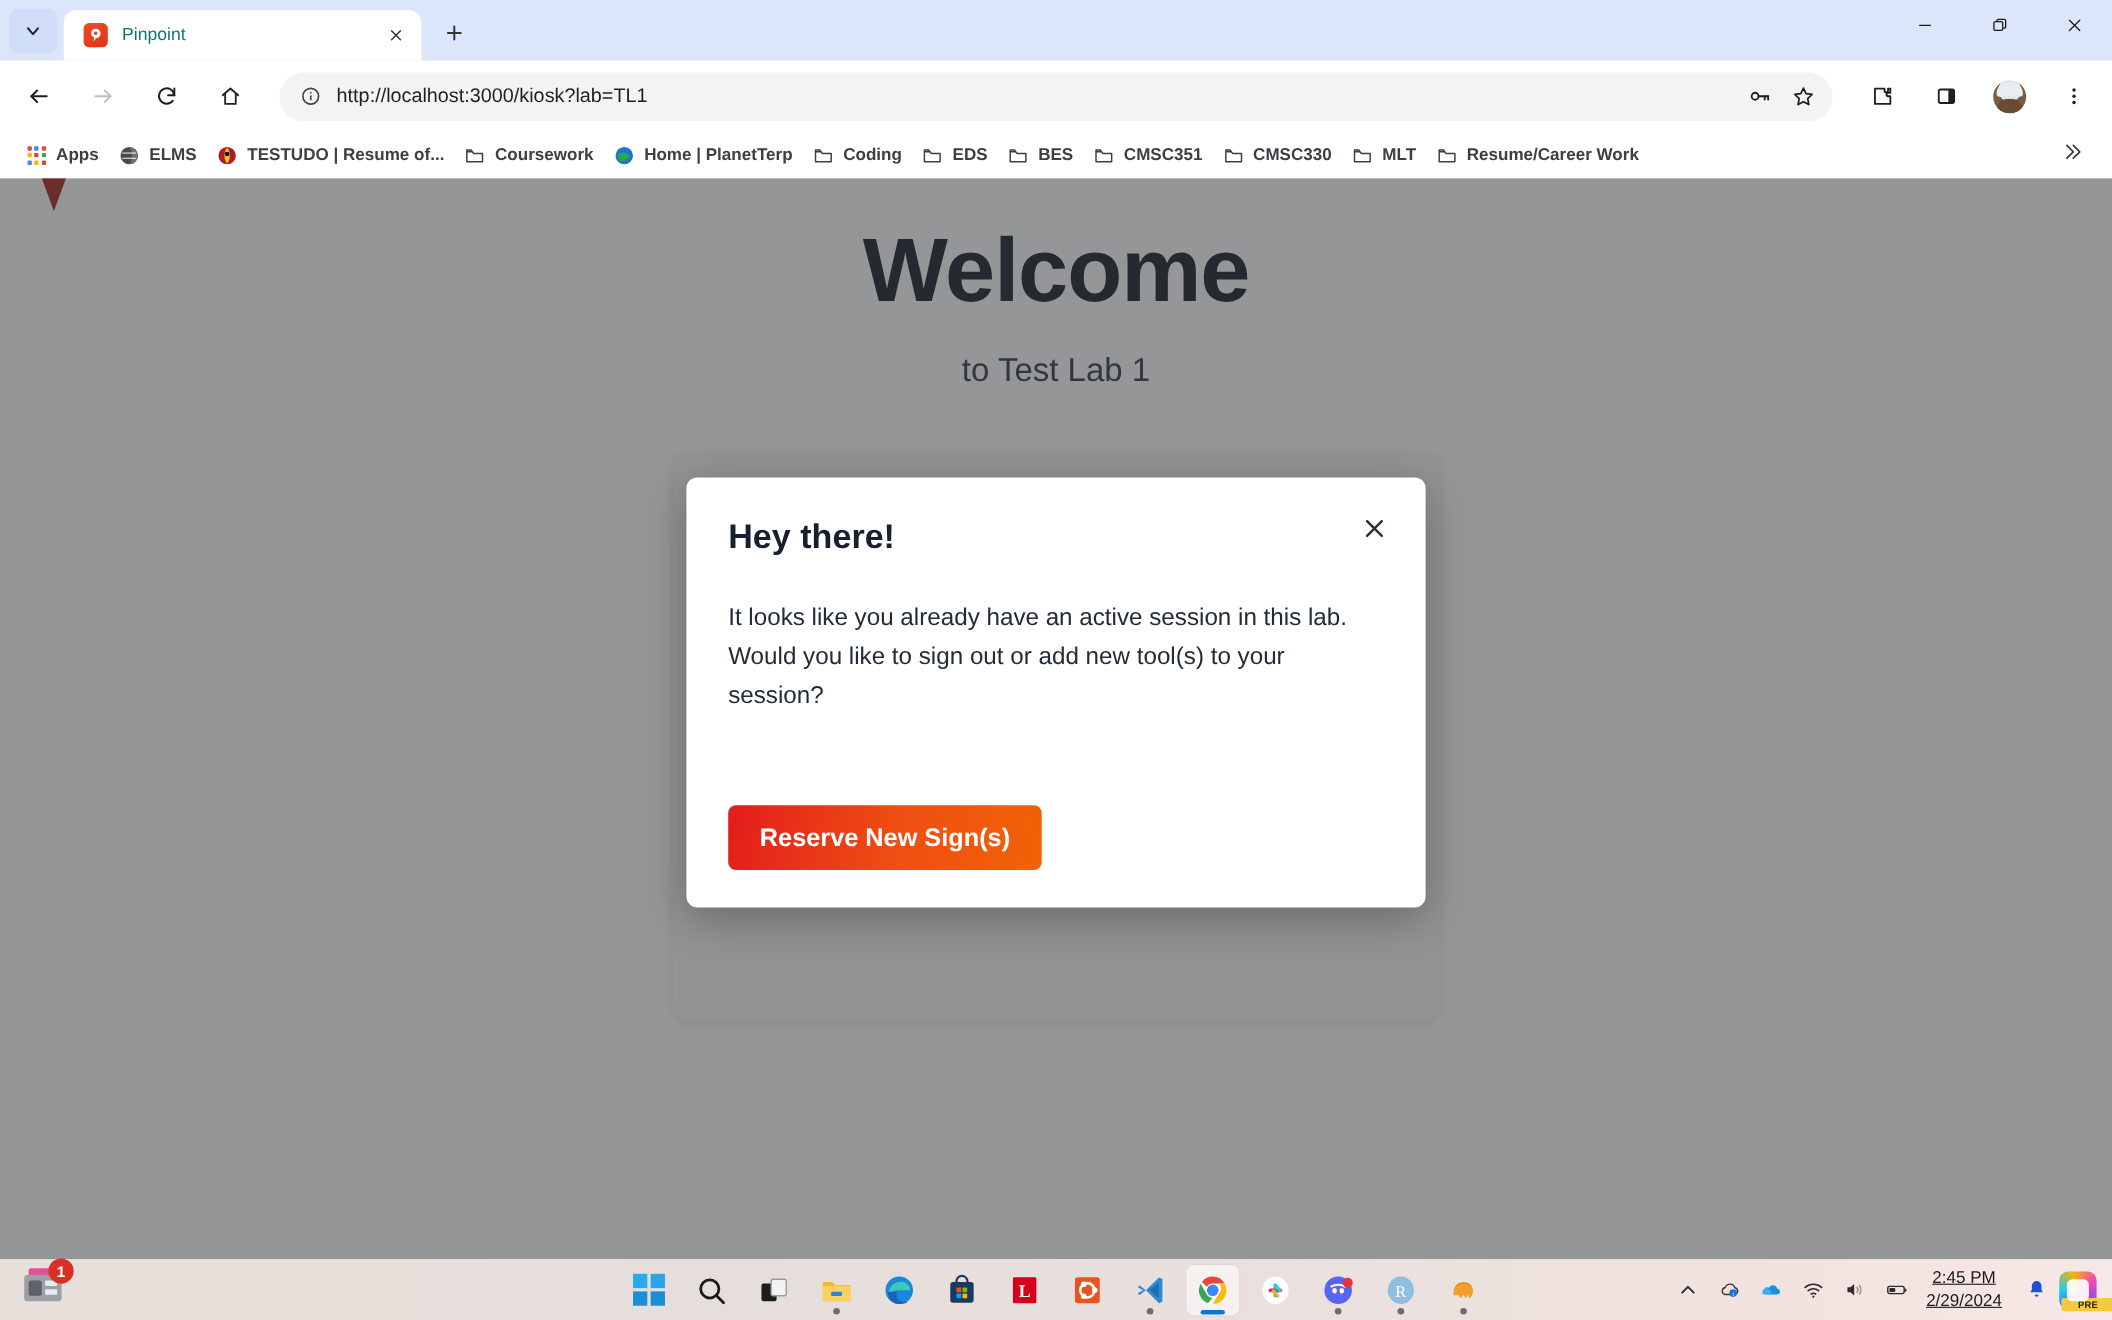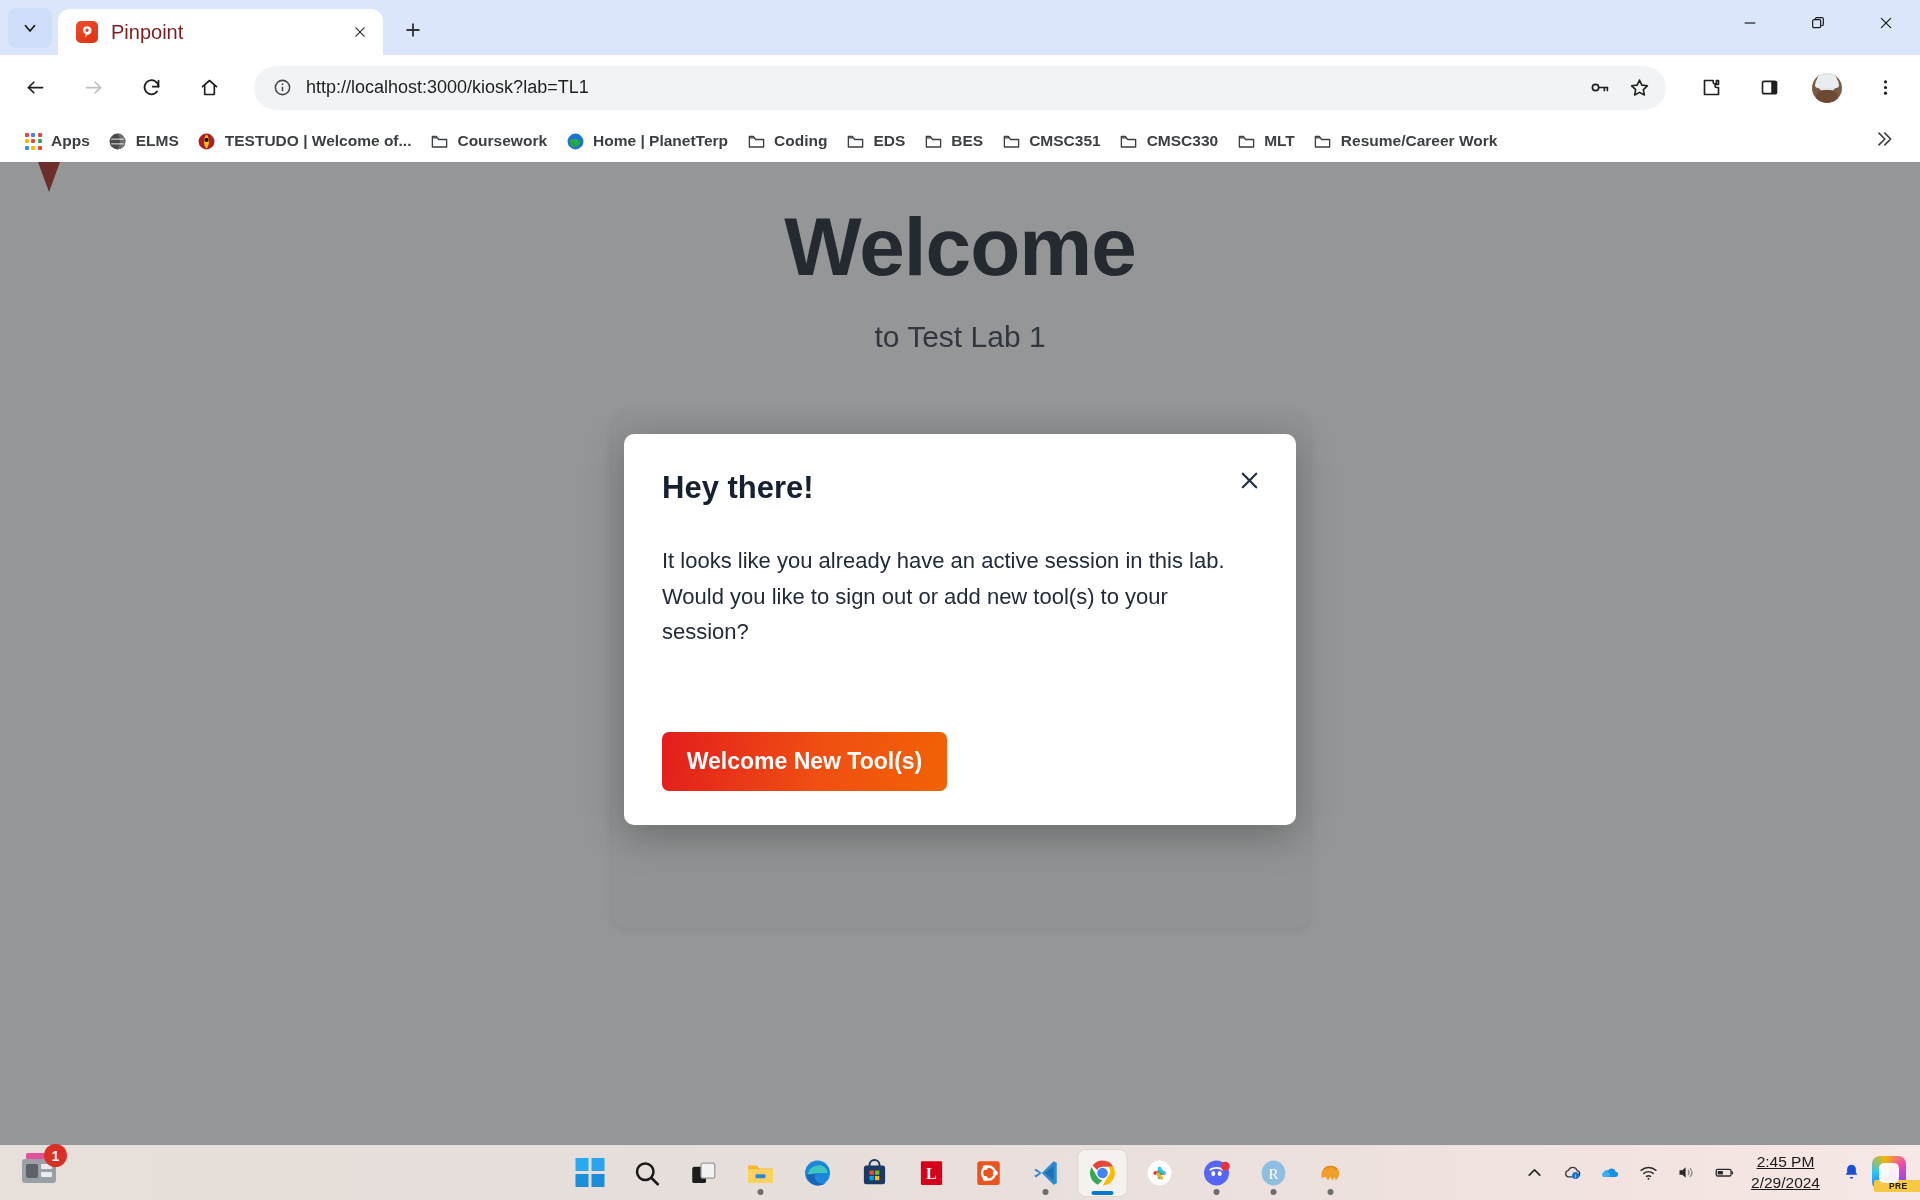--- a/index.html
+++ b/index.html
@@ -30,21 +30,21 @@
     position: relative;
   }
   .tab-favicon {
     width: 22px; height: 22px; border-radius: 5px;
     background: linear-gradient(150deg, #ef4b2a, #e03213);
     display: flex; align-items: center; justify-content: center;
     flex: 0 0 auto; margin-right: 13px;
   }
   .tab-favicon svg { width: 14px; height: 14px; }
   .tab-title {
-    font-size: 20px; color: #7f1d1d; flex: 1 1 auto;
+    font-size: 16px; color: #0f766e; flex: 1 1 auto;
     white-space: nowrap; overflow: hidden; text-overflow: ellipsis;
   }
   .tab-close {
     width: 26px; height: 26px; border-radius: 50%;
     display: flex; align-items: center; justify-content: center; color: #333;
   }
   .tab-close svg { width: 14px; height: 14px; }
 
   .newtab {
     width: 40px; height: 40px; margin: 0 0 5px 10px;
@@ -412,21 +412,21 @@
     </div>
 
     <div class="bm">
       <span class="bm-ico">
         <svg viewBox="0 0 24 24">
             <circle cx="12" cy="12" r="10" fill="#b01c23"></circle>
             <path d="M12 3c2 2 3 5 3 9s-1 7-3 9c-2-2-3-5-3-9s1-7 3-9z" fill="#f5c518"></path>
             <circle cx="12" cy="10" r="2.6" fill="#111"></circle>
           </svg>
       </span>
-      <span>TESTUDO | Welcome of...</span>
+      <span>TESTUDO | Resume of...</span>
     </div>
 
     <div class="bm">
       <span class="bm-ico">
         <svg viewBox="0 0 24 24" fill="none" stroke="#3c4043" stroke-width="1.7" stroke-linejoin="round">
             <path d="M3 7.5h6.3l1.6 2H21v9.5H3z"></path>
             <path d="M3 7.5V5.5h5l1.3 2"></path>
           </svg>
       </span>
       <span>Coursework</span>
@@ -541,21 +541,21 @@
       <div class="modal">
         <div class="modal-title">Hey there!</div>
         <div class="modal-close">
           <svg viewBox="0 0 24 24" fill="none" stroke="currentColor" stroke-width="2.3" stroke-linecap="round">
               <line x1="5" y1="5" x2="19" y2="19"></line>
               <line x1="19" y1="5" x2="5" y2="19"></line>
             </svg>
         </div>
         <div class="modal-body">It looks like you already have an active session in this lab. Would you like to sign out or add new tool(s) to your session?</div>
         <div class="modal-actions">
-          <button class="btn reserve">Welcome New Tool(s)</button>
+          <button class="btn reserve">Reserve New Sign(s)</button>
         </div>
       </div>
     </div>
   </div>
 </div>
 
 <div class="taskbar">
 
   <div class="tb-left">
     <div class="news-ico">

